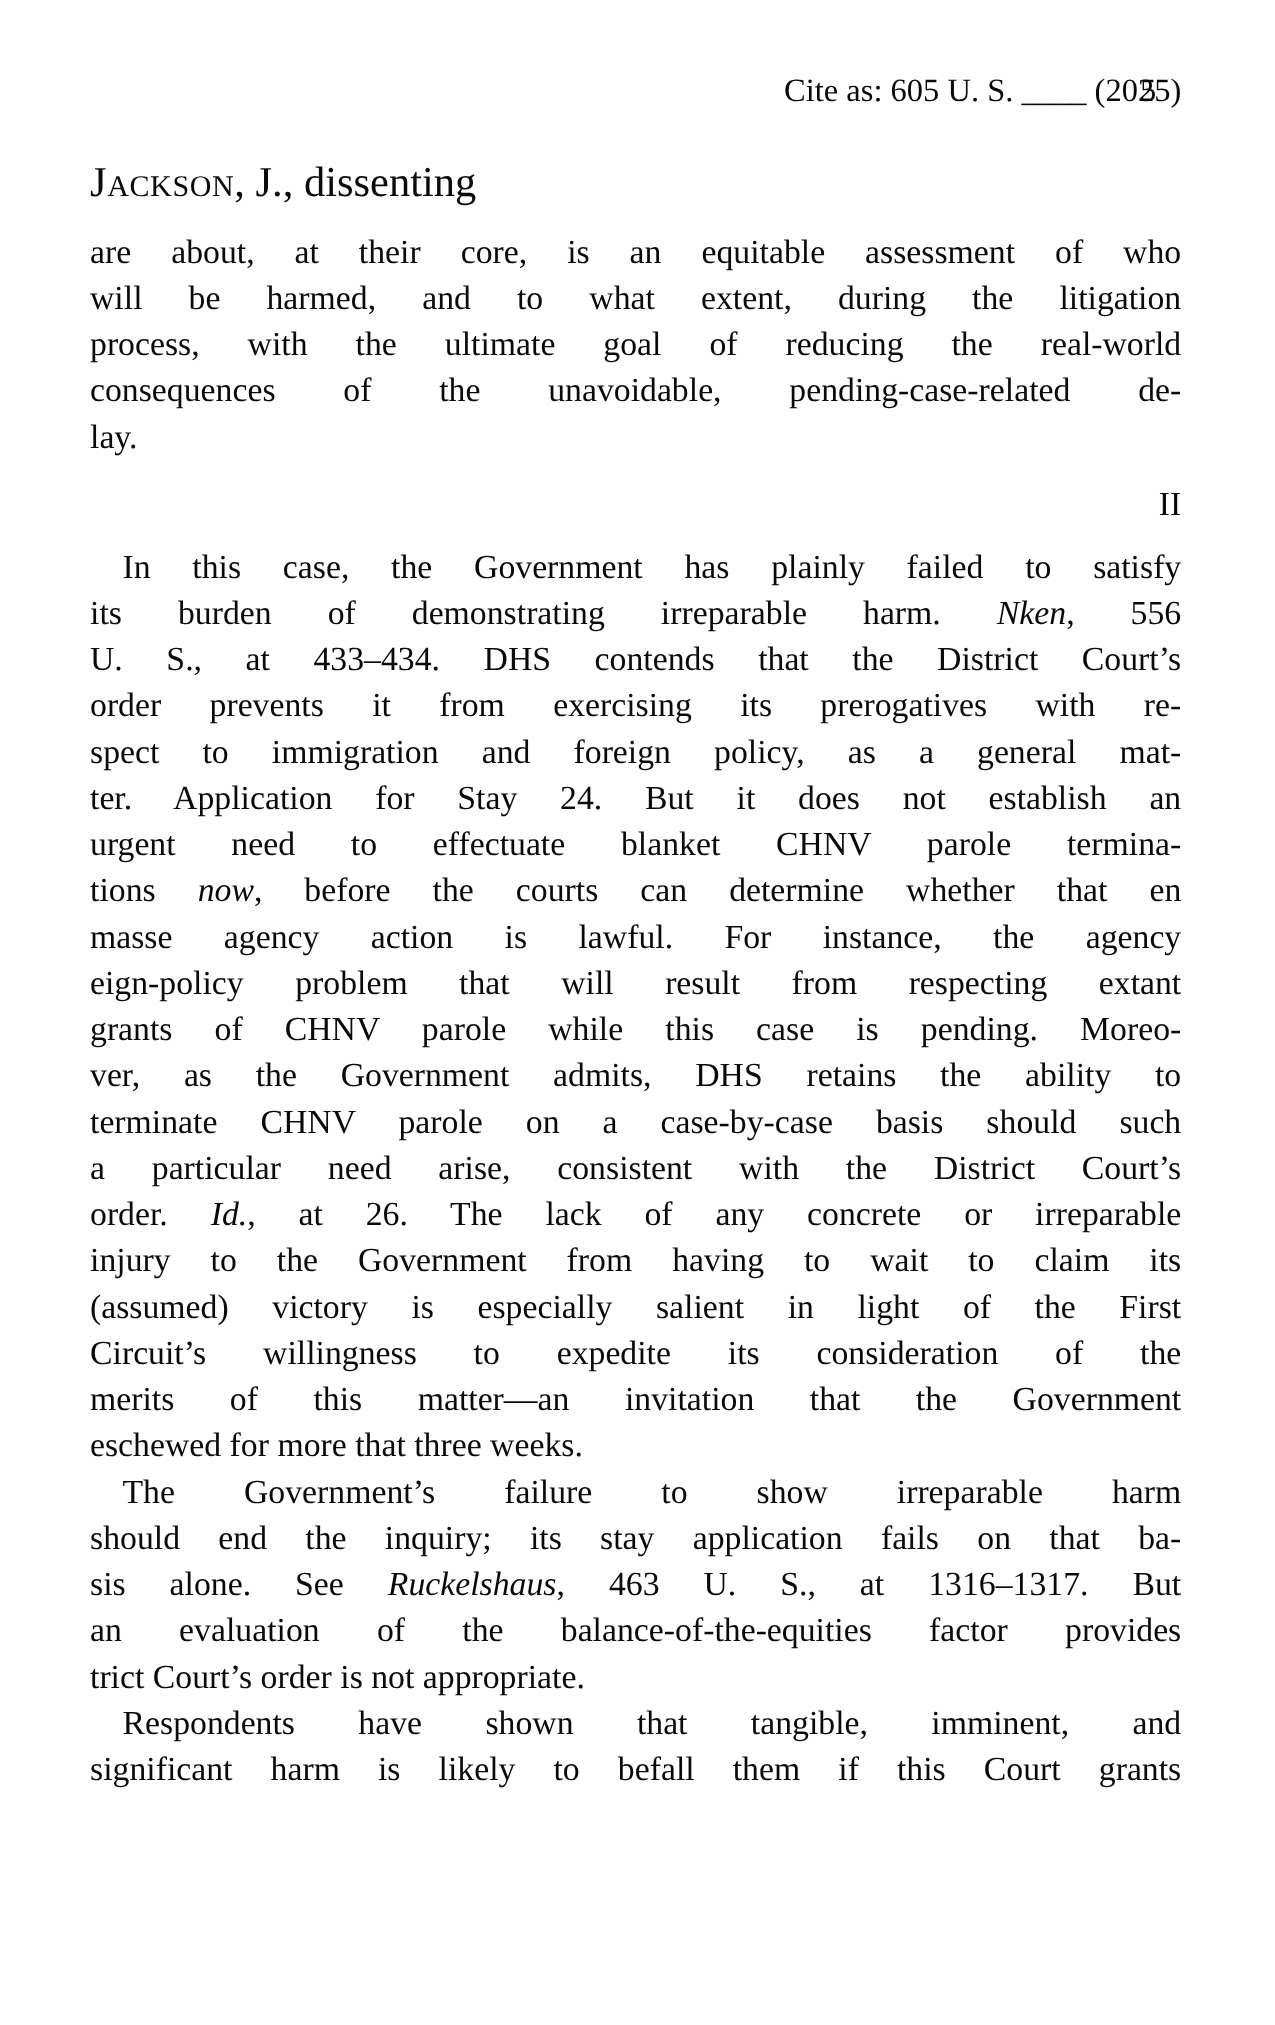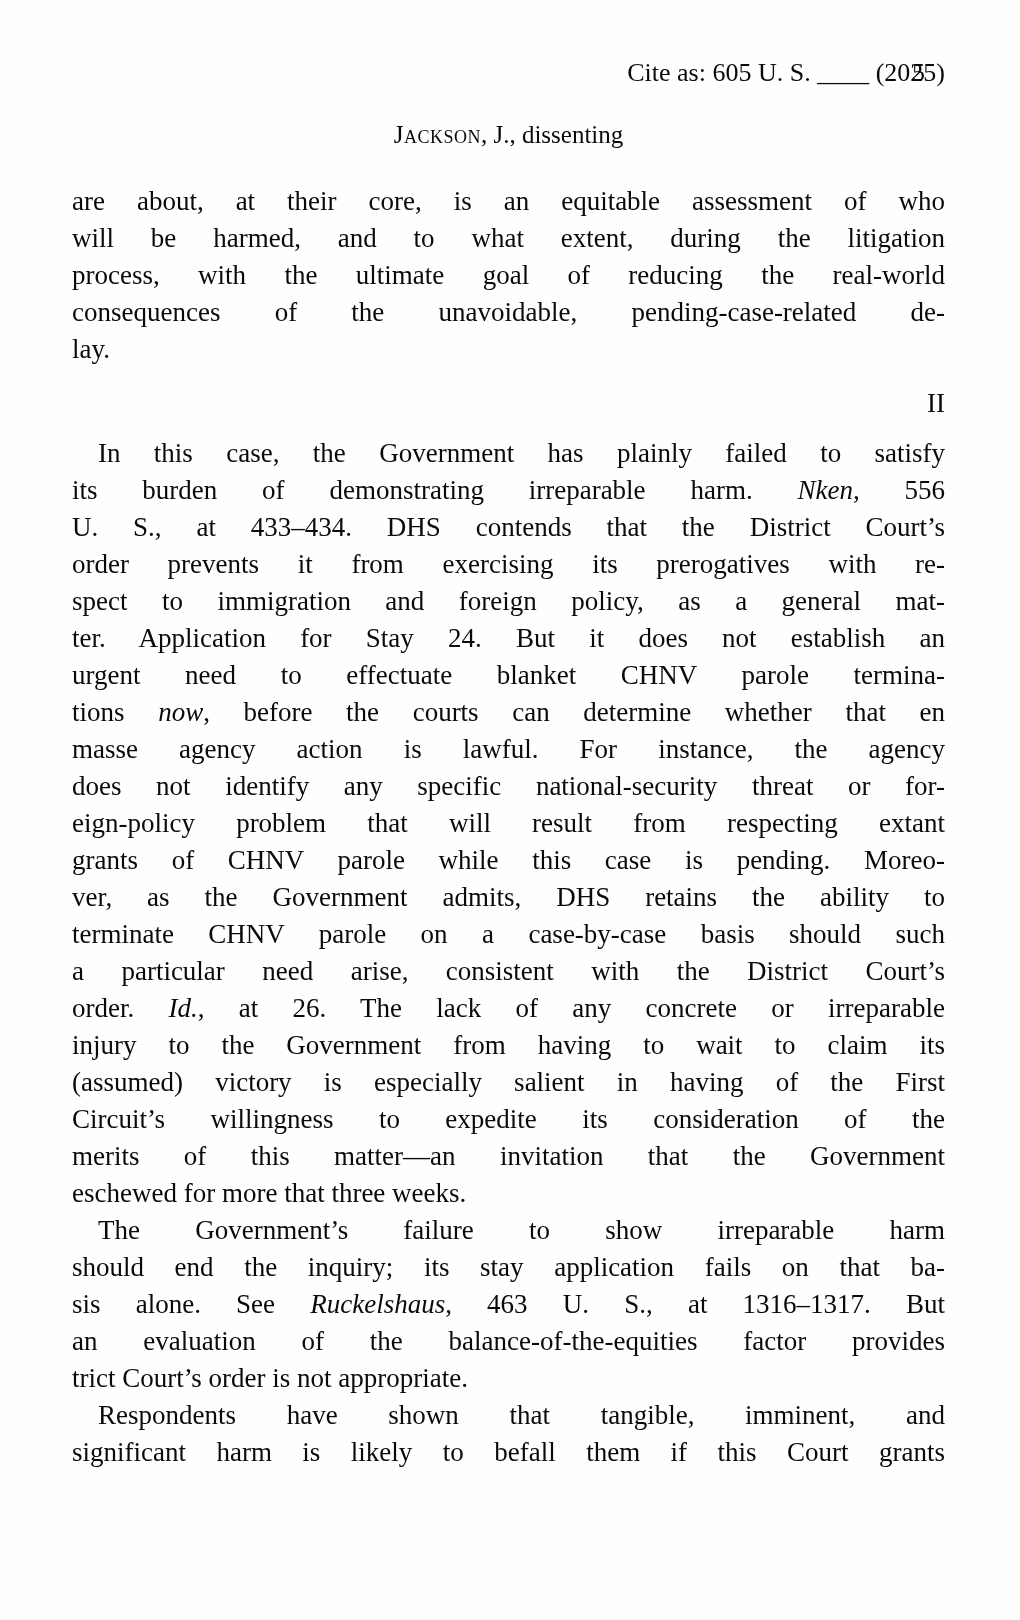--- a/index.html
+++ b/index.html
@@ -26,26 +26,26 @@
     text-align: right;
   }
   .page-number {
     position: absolute;
     top: 0;
     right: 20px;
     font-size: 26px;
   }
   .byline {
     position: absolute;
-    top: 120px;
+    top: 132px;
     left: 72px;
     width: 873px;
-    font-size: 25px;
+    font-size: 34px;
     line-height: 29px;
-    text-align: center;
+    text-align: left;
   }
   .smallcaps {
     font-variant: small-caps;
     letter-spacing: 0.5px;
   }
   .opinion-body {
     position: absolute;
     top: 183px;
     left: 72px;
     width: 873px;
@@ -96,29 +96,28 @@
       <div class="heading">II</div>
       <div class="line indent">In this case, the Government has plainly failed to satisfy</div>
       <div class="line">its burden of demonstrating irreparable harm.  <i>Nken</i>, 556</div>
       <div class="line">U. S., at 433–434.  DHS contends that the District Court’s</div>
       <div class="line">order prevents it from exercising its prerogatives with re-</div>
       <div class="line">spect to immigration and foreign policy, as a general mat-</div>
       <div class="line">ter.  Application for Stay 24.  But it does not establish an</div>
       <div class="line">urgent need to effectuate blanket CHNV parole termina-</div>
       <div class="line">tions <i>now</i>, before the courts can determine whether that en</div>
       <div class="line">masse agency action is lawful.  For instance, the agency</div>
-      <div class="line">does not identify any specific national-security threat or for-</div>
       <div class="line">eign-policy problem that will result from respecting extant</div>
       <div class="line">grants of CHNV parole while this case is pending.  Moreo-</div>
       <div class="line">ver, as the Government admits, DHS retains the ability to</div>
       <div class="line">terminate CHNV parole on a case-by-case basis should such</div>
       <div class="line">a particular need arise, consistent with the District Court’s</div>
       <div class="line">order.  <i>Id.</i>, at 26.  The lack of any concrete or irreparable</div>
       <div class="line">injury to the Government from having to wait to claim its</div>
-      <div class="line">(assumed) victory is especially salient in having of the First</div>
+      <div class="line">(assumed) victory is especially salient in light of the First</div>
       <div class="line">Circuit’s willingness to expedite its consideration of the</div>
       <div class="line">merits of this matter—an invitation that the Government</div>
       <div class="line endline">eschewed for more that three weeks.</div>
       <div class="line indent">The Government’s failure to show irreparable harm</div>
       <div class="line">should end the inquiry; its stay application fails on that ba-</div>
       <div class="line">sis alone.  See <i>Ruckelshaus</i>, 463 U. S., at 1316–1317.  But</div>
       <div class="line">an evaluation of the balance-of-the-equities factor provides</div>
       <div class="line endline">trict Court’s order is not appropriate.</div>
       <div class="line indent">Respondents have shown that tangible, imminent, and</div>
       <div class="line">significant harm is likely to befall them if this Court grants</div>

